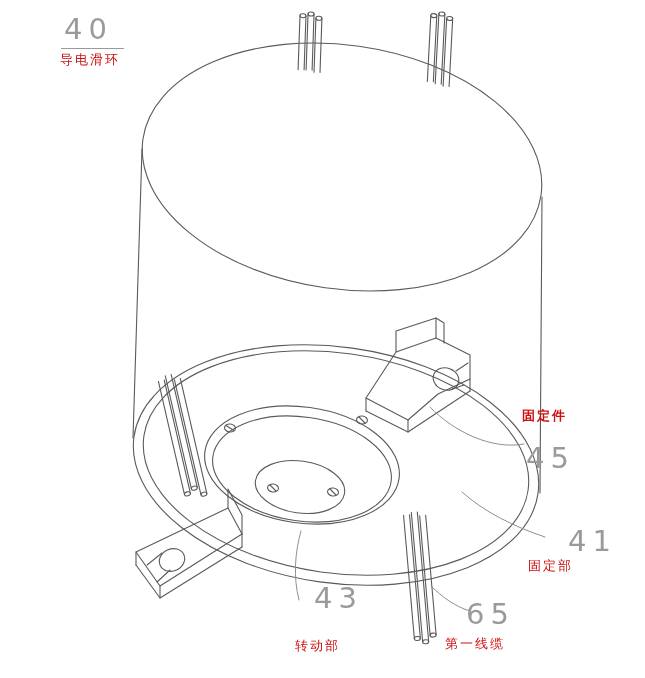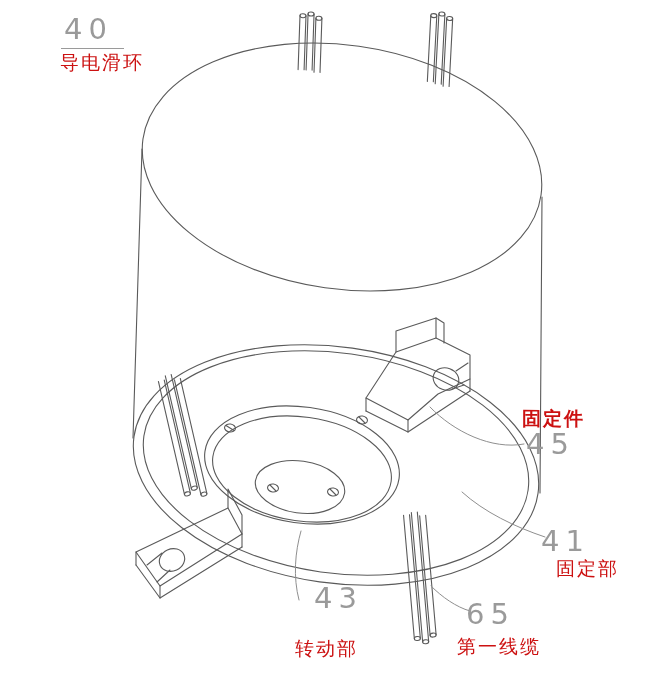--- a/index.html
+++ b/index.html
@@ -16,40 +16,40 @@
     color:var(--number-gray,#9a9a9a);
     font-size:29px;
     letter-spacing:6px;
     line-height:1;
     font-family:"DejaVu Sans", sans-serif;
     white-space:nowrap;
   }
   .callout-label {
     position:absolute;
     color:var(--label-red,#cc1111);
-    font-size:19px;
+    font-size:13px;
     letter-spacing:2px;
     line-height:1.1;
     white-space:nowrap;
   }
   .underline-40 {
     position:absolute;
     left:61px; top:48px;
     width:63px; height:0;
     border-top:1.5px solid var(--number-gray,#9a9a9a);
   }
   
   .num-40 { left:64px;  top:15px;  }
   .cn-40  { left:60px;  top:53px;  }
   .cn-45  { left:522px; top:409px;font-weight:bold; }
-  .num-45 { left:526px; top:430px; }
-  .num-41 { left:541px; top:527px; }
-  .cn-41  { left:556px; top:559px; }
+  .num-45 { left:526px; top:444px; }
+  .num-41 { left:568px; top:527px; }
+  .cn-41  { left:528px; top:559px; }
   .num-42 { left:466px; top:600px; }
-  .cn-42  { left:457px; top:637px; }
+  .cn-42  { left:445px; top:637px; }
   .num-43 { left:282px; top:584px;margin-left:32px; }
   .cn-43  { left:263px; top:639px;margin-left:32px; }
 </style>
 </head>
 <body>
 
 <div class="stage">
 
   <svg width="645" height="678" viewBox="0 0 645 678">
     <g fill="none" stroke="#5a5a5a" stroke-width="1.1" stroke-linecap="round" stroke-linejoin="round">

